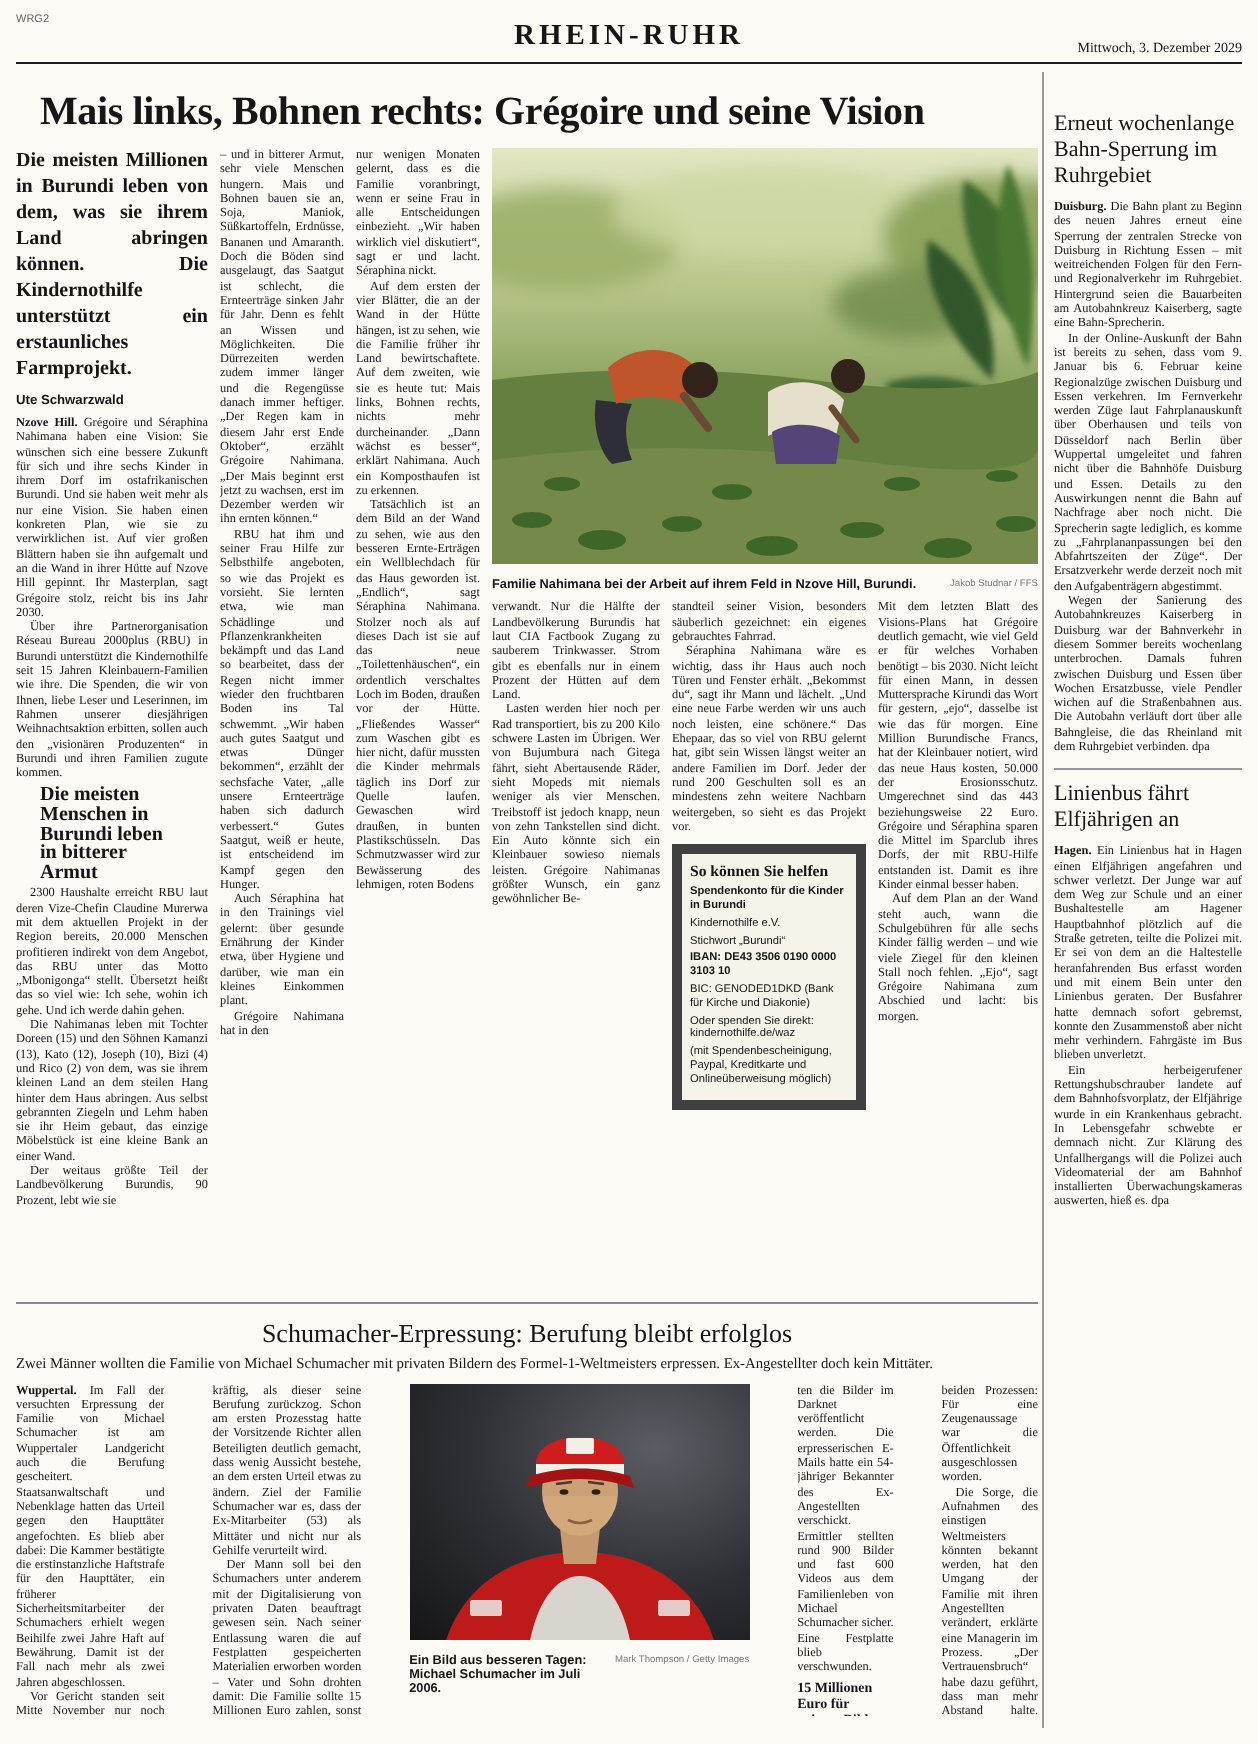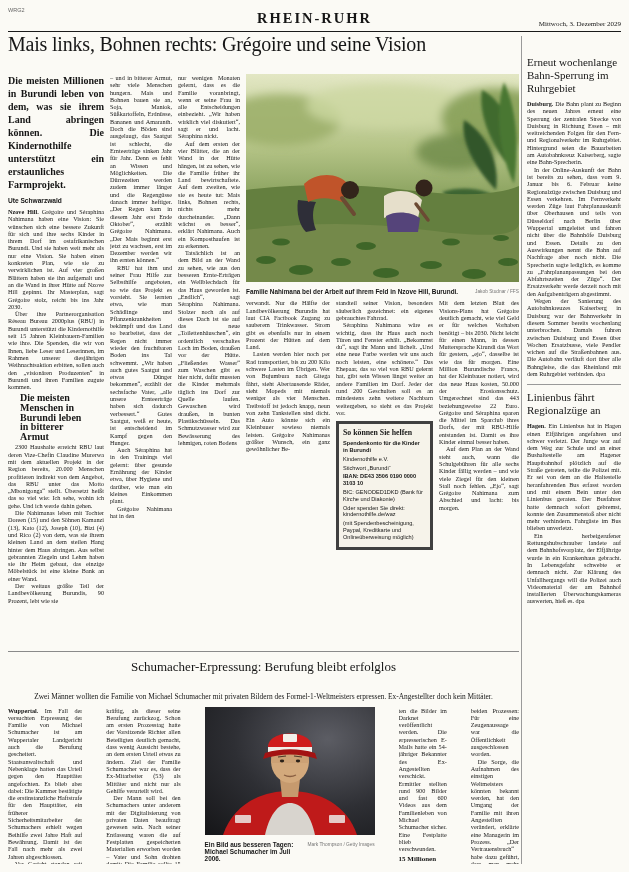--- a/index.html
+++ b/index.html
@@ -2,48 +2,48 @@
 <html lang="de"><head>
 <meta charset="utf-8">
 <style>
   html,body{margin:0;padding:0}
   body{width:629px;height:872px;font-family:"Liberation Serif",serif;color:#161616;background:#e6e4de}
   .page{position:relative;width:629px;height:872px;overflow:hidden;background:#fbfaf5}
   .masthead{position:absolute;top:6px;left:8px;width:613px;height:25px;border-bottom:1.3px solid #1a1a1a}
   .pcode{position:absolute;left:0;top:1px;font-size:5.5px;color:#666;font-family:"Liberation Sans",sans-serif}
   .section{margin:0;text-align:center;font-size:14.5px;letter-spacing:2px;font-weight:700;padding-top:4px}
   .mdate{position:absolute;right:0;bottom:3px;font-size:7px}
-  .main-headline{position:absolute;left:8px;top:33px;width:511px;margin:0;font-size:20px;line-height:23px;font-weight:400;letter-spacing:-0.2px;white-space:nowrap;overflow:hidden}
+  .main-headline{position:absolute;left:8px;top:33px;width:511px;margin:12px;font-size:20px;line-height:23px;font-weight:700;letter-spacing:-0.2px;white-space:nowrap;overflow:hidden}
   .main-body{position:absolute;left:8px;top:74px;width:511px;height:574px;display:flex;gap:6px;overflow:hidden}
   .col{overflow:hidden}
   .col-a{width:96px;height:100%}
   .col-b,.col-c{width:62px;height:100%}
   .right-region{width:273px;height:100%;overflow:hidden}
   .intro{margin:0 0 6px;font-size:10px;line-height:13px;font-weight:700;text-align:justify}
   .byline{margin:0 0 4px;font-size:6.6px;font-weight:700;font-family:"Liberation Sans",sans-serif}
   .para{margin:0;font-size:6.2px;line-height:7.3px;text-align:justify}
   .para+.para,.crosshead+.para{text-indent:7px}
   .crosshead{margin:3px 12px 2px;font-size:10px;line-height:9.6px;font-weight:700}
   .crosshead-sm{margin:2px 0 1px;font-size:7px;line-height:8.4px;font-weight:700}
   .dateline{font-weight:700}
   figure{margin:0}
   .caption-row{display:flex;justify-content:space-between;align-items:flex-start;gap:4px;margin-top:2px}
   .caption{font-size:6.4px;line-height:7.4px;font-weight:700;font-family:"Liberation Sans",sans-serif}
   .credit{font-size:4.8px;color:#777;font-family:"Liberation Sans",sans-serif;white-space:nowrap;padding-top:1px}
   .sub-row{display:flex;gap:6px;margin-top:4px;height:344px;overflow:hidden}
   .col-d{width:84px}.col-e{width:97px}.col-f{width:80px}
-  .help-box{border:3px solid #404040;background:#f6f3ea;padding:4px;margin-top:5px;font-family:"Liberation Sans",sans-serif}
+  .help-box{border:5px solid #404040;background:#f6f3ea;padding:4px;margin-top:5px;font-family:"Liberation Sans",sans-serif}
   .hb-title{margin:0 0 3px;font-size:7.8px;font-weight:700;font-family:"Liberation Serif",serif}
   .hb-line{font-size:5.6px;line-height:6.8px;margin-bottom:2px}
   .hb-b{font-weight:700}
   .h-divider{position:absolute;left:8px;top:651px;width:511px;border-top:1px solid #8a8a8a}
   .v-divider{position:absolute;left:521px;top:36px;height:828px;border-left:1px solid #9a9a9a}
   .schu{position:absolute;left:8px;top:658px;width:511px;height:206px;overflow:hidden}
   .schu-headline{margin:0;font-size:13px;line-height:18px;font-weight:400;text-align:center;white-space:nowrap;overflow:hidden}
-  .schu-sub{margin:17px 0 5px;font-size:7.4px;line-height:8.6px;text-align:center}
+  .schu-sub{margin:2px 0 5px;font-size:7.4px;line-height:8.6px;}
   .schu-body{display:flex;gap:24px;height:166px;overflow:hidden}
   .s-col{width:94px;overflow:hidden}
   .s-narrow{width:61px;overflow:hidden}
   .schu-fig{width:170px}
   .sidebar{position:absolute;left:527px;top:56px;width:94px;height:808px;overflow:hidden}
   .side-headline{margin:0 0 5px;font-size:11px;line-height:13px;font-weight:400}
   .side-rule{border-top:1px solid #999;margin:7px 0 6px}
 </style>
 </head>
 <body>
@@ -234,19 +234,19 @@
 
   <aside class="sidebar">
     <article>
       <h2 class="side-headline">Erneut wochenlange Bahn-Sperrung im Ruhrgebiet</h2>
       <p class="para"><span class="dateline">Duisburg.</span> <span>Die Bahn plant zu Beginn des neuen Jahres erneut eine Sperrung der zentralen Strecke von Duisburg in Richtung Essen – mit weitreichenden Folgen für den Fern- und Regionalverkehr im Ruhrgebiet. Hintergrund seien die Bauarbeiten am Autobahnkreuz Kaiserberg, sagte eine Bahn-Sprecherin.</span></p>
       <p class="para">In der Online-Auskunft der Bahn ist bereits zu sehen, dass vom 9. Januar bis 6. Februar keine Regionalzüge zwischen Duisburg und Essen verkehren. Im Fernverkehr werden Züge laut Fahrplanauskunft über Oberhausen und teils von Düsseldorf nach Berlin über Wuppertal umgeleitet und fahren nicht über die Bahnhöfe Duisburg und Essen. Details zu den Auswirkungen nennt die Bahn auf Nachfrage aber noch nicht. Die Sprecherin sagte lediglich, es komme zu „Fahrplananpassungen bei den Abfahrtszeiten der Züge“. Der Ersatzverkehr werde derzeit noch mit den Aufgabenträgern abgestimmt.</p>
       <p class="para">Wegen der Sanierung des Autobahnkreuzes Kaiserberg in Duisburg war der Bahnverkehr in diesem Sommer bereits wochenlang unterbrochen. Damals fuhren zwischen Duisburg und Essen über Wochen Ersatzbusse, viele Pendler wichen auf die Straßenbahnen aus. Die Autobahn verläuft dort über alle Bahngleise, die das Rheinland mit dem Ruhrgebiet verbinden. dpa</p>
     </article>
     <div class="side-rule"></div>
     <article>
-      <h2 class="side-headline">Linienbus fährt Regionalzüge an</h2>
+      <h2 class="side-headline">Linienbus fährt Elfjährigen an</h2>
       <p class="para"><span class="dateline">Hagen.</span> <span>Ein Linienbus hat in Hagen einen Elfjährigen angefahren und schwer verletzt. Der Junge war auf dem Weg zur Schule und an einer Bushaltestelle am Hagener Hauptbahnhof plötzlich auf die Straße getreten, teilte die Polizei mit. Er sei von dem an die Haltestelle heranfahrenden Bus erfasst worden und mit einem Bein unter den Linienbus geraten. Der Busfahrer hatte demnach sofort gebremst, konnte den Zusammenstoß aber nicht mehr verhindern. Fahrgäste im Bus blieben unverletzt.</span></p>
       <p class="para">Ein herbeigerufener Rettungshubschrauber landete auf dem Bahnhofsvorplatz, der Elfjährige wurde in ein Krankenhaus gebracht. In Lebensgefahr schwebte er demnach nicht. Zur Klärung des Unfallhergangs will die Polizei auch Videomaterial der am Bahnhof installierten Überwachungskameras auswerten, hieß es. dpa</p>
     </article>
   </aside>
 
 </div>
 
 </body></html>

